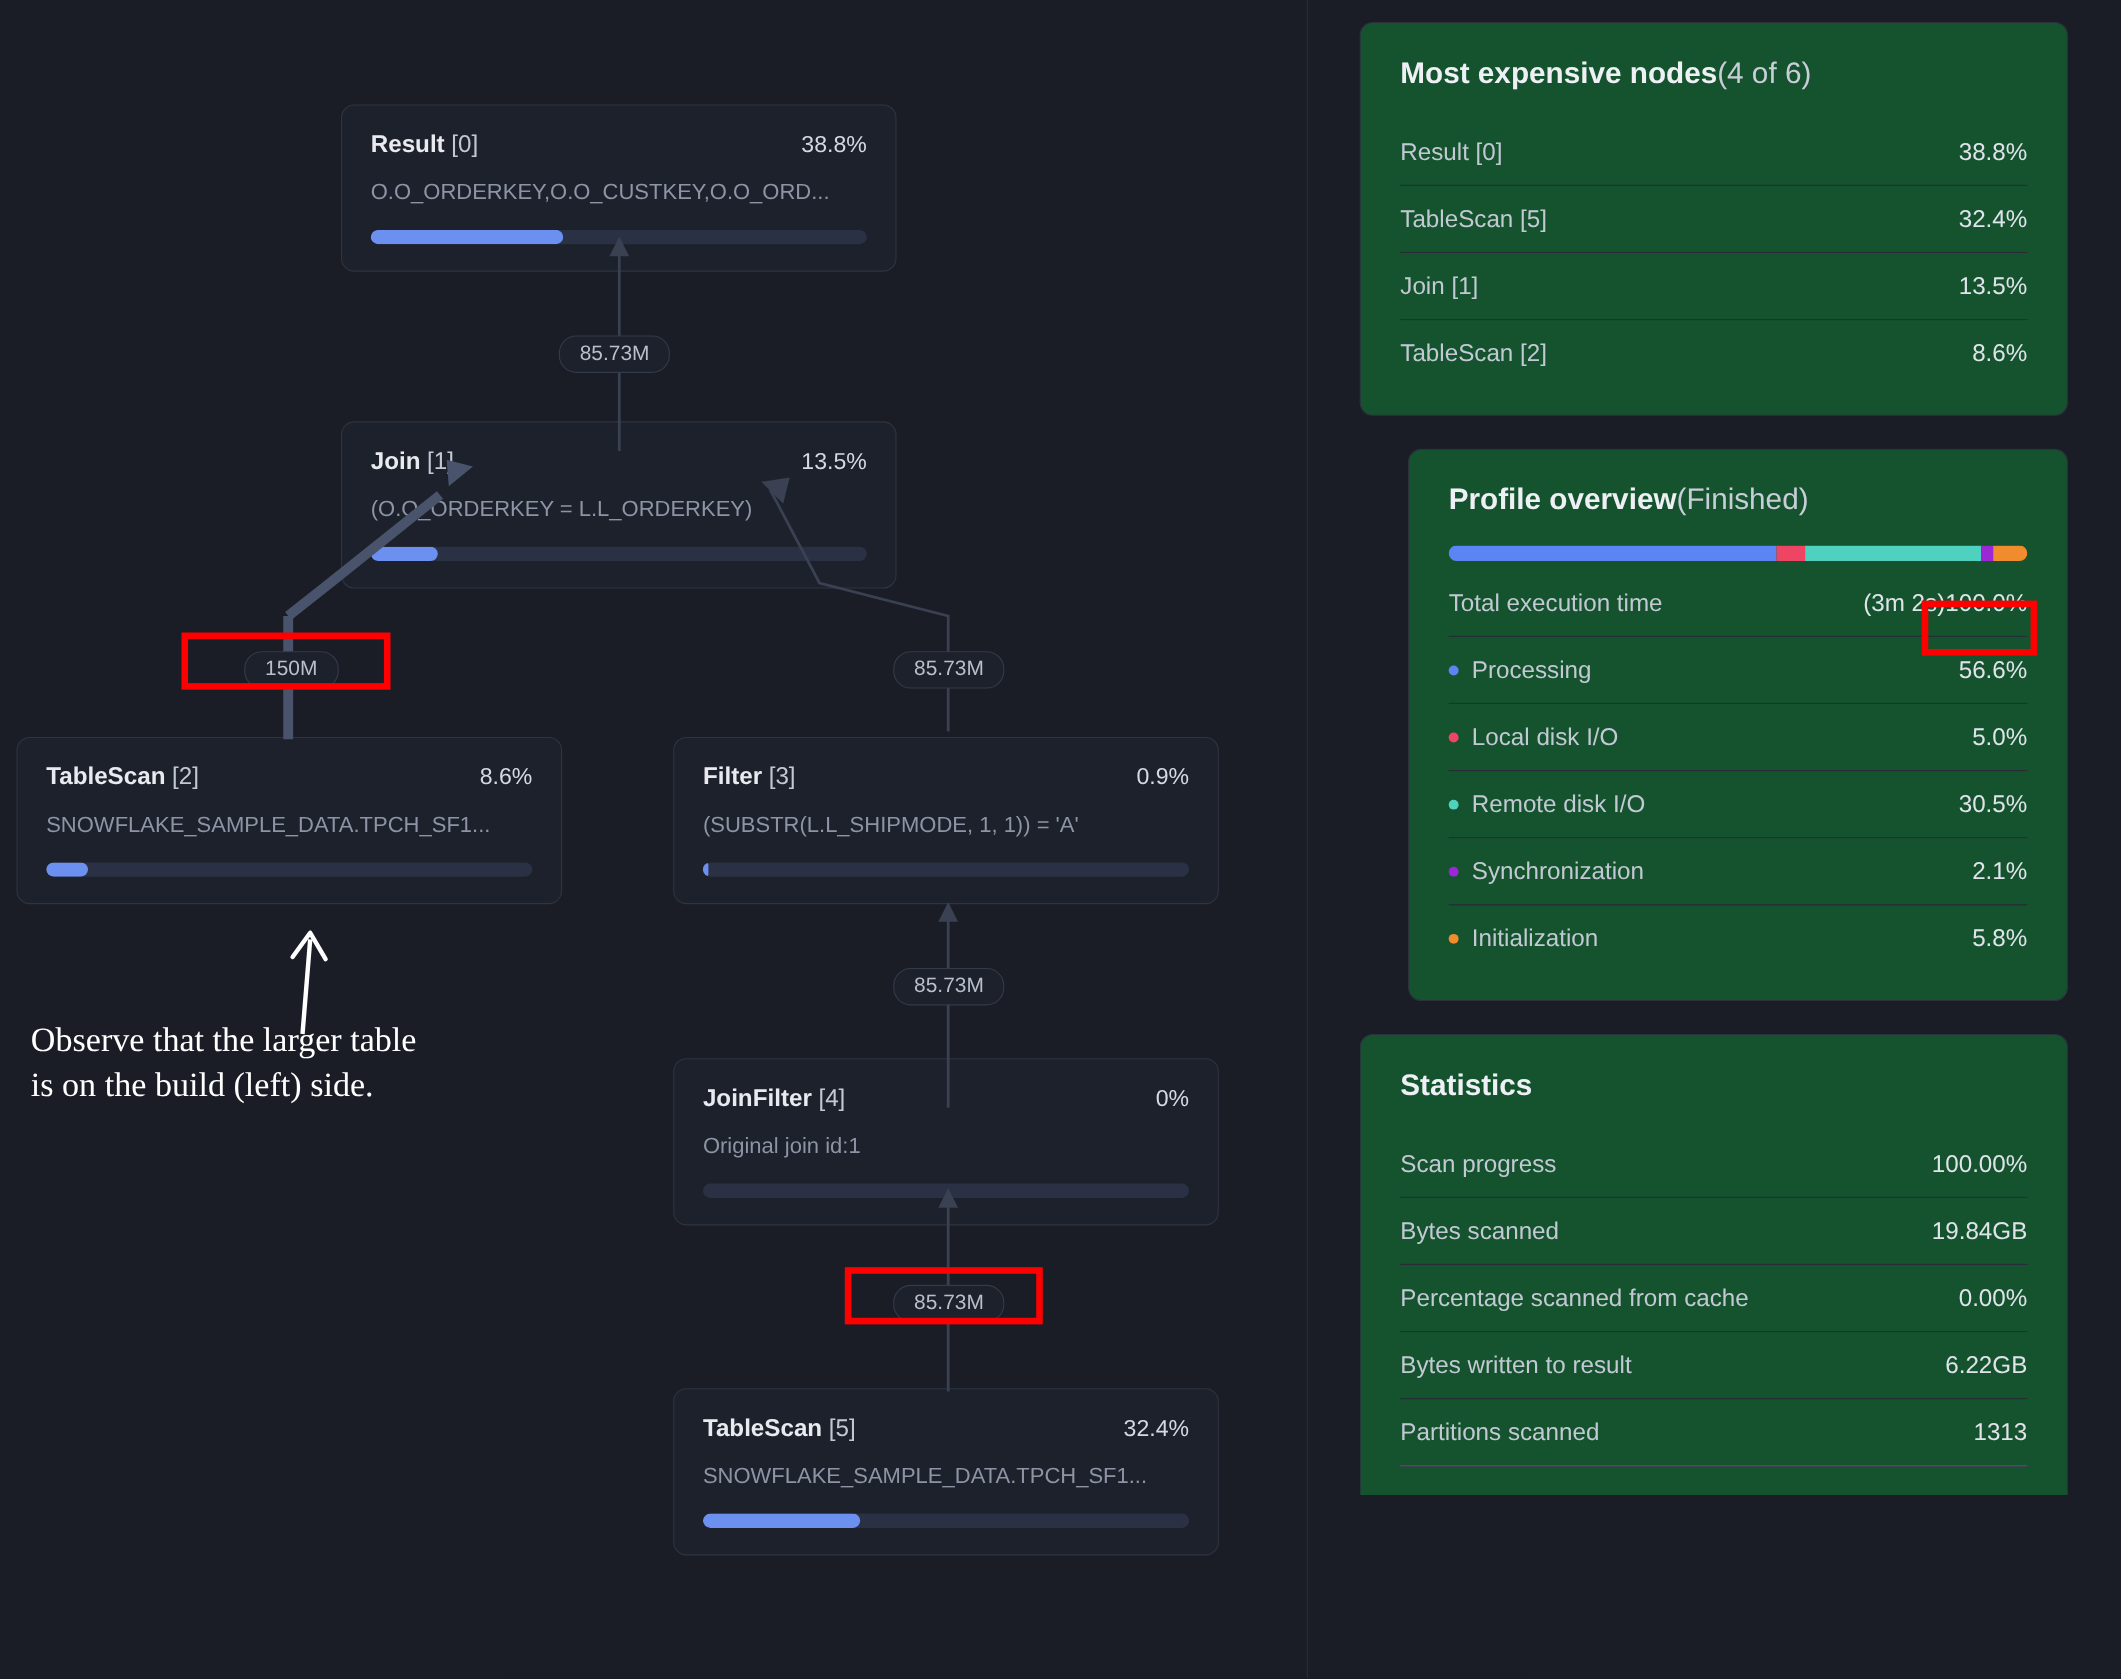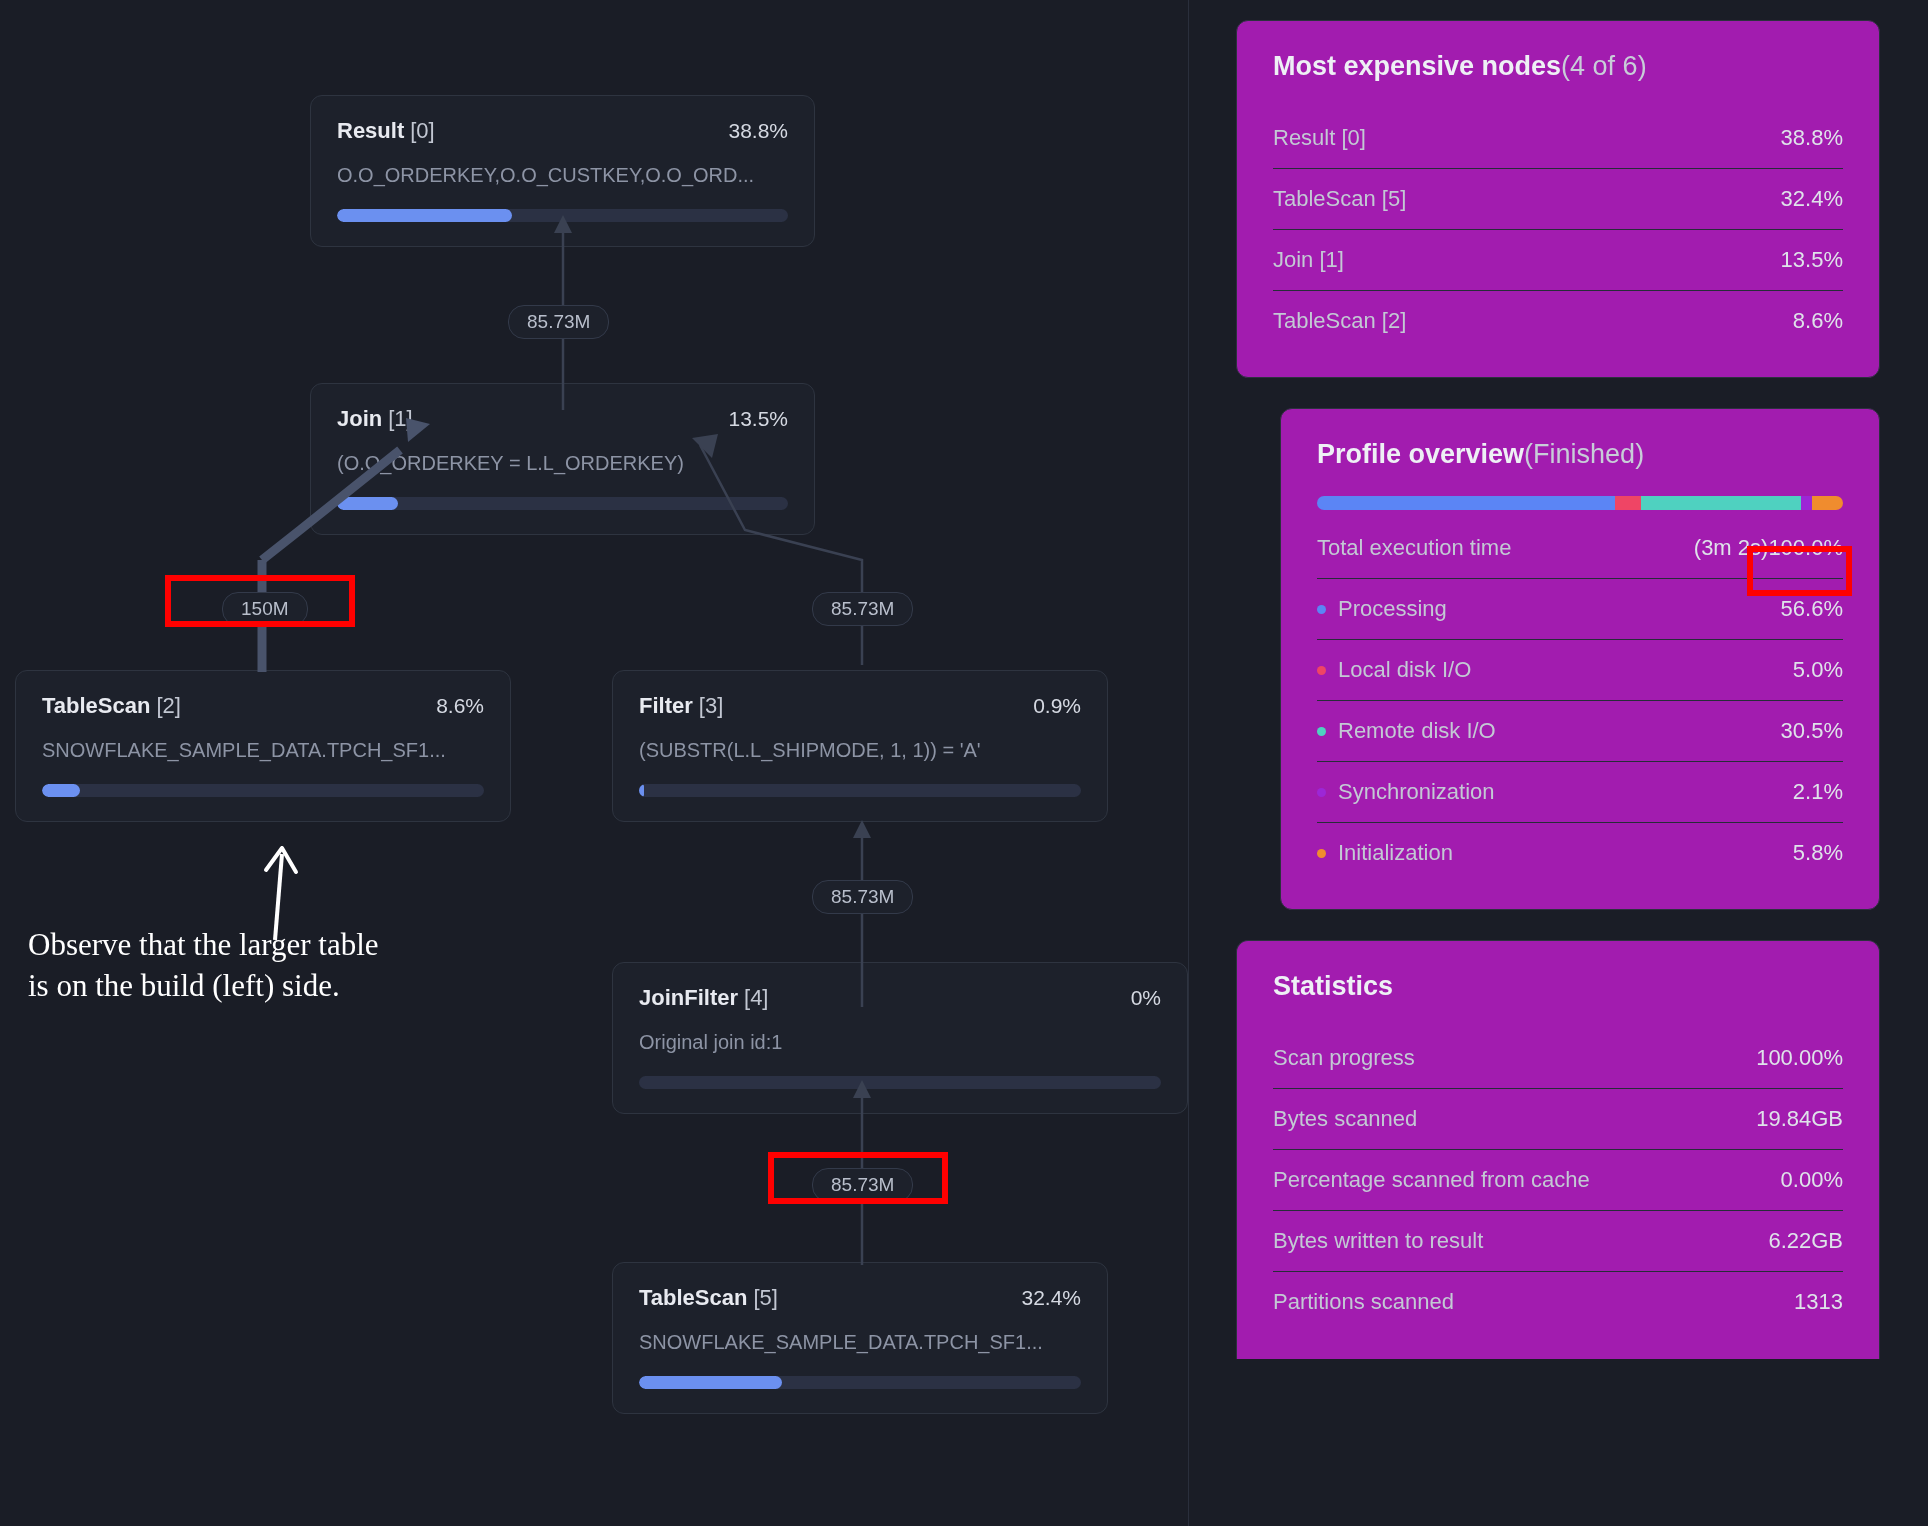--- a/index.html
+++ b/index.html
@@ -127,21 +127,21 @@
   
   .side-pane {
     position: relative;
     width: 740px;
     height: 1526px;
     padding: 20px 48px 0 48px;
     flex: 0 0 740px;
   }
 
   .panel {
-    background: #a21caf;
+    background: #14532d;
     border: 1px solid #2c313e;
     border-radius: 12px;
     padding: 30px 36px 26px 36px;
     margin-bottom: 30px;
   }
   .panel.statistics { border-bottom: none; border-radius: 12px 12px 0 0; }
 
   .panel-title {
     font-size: 27px;
     color: #eef0f5;
@@ -273,21 +273,21 @@
     <svg class="annot-arrow" width="90" height="110" style="left:230px; top:840px;">
       <path d="M45,100 L52,14" stroke="#ffffff" stroke-width="4" fill="none"></path>
       <path d="M52,8 L36,30 M52,8 L66,32" stroke="#ffffff" stroke-width="4" fill="none" stroke-linecap="round"></path>
     </svg>
 
     <div class="annot-text" style="left:28px; top:925px; width:580px;">Observe that the larger table
 is on the build (left) side.</div>
 
     <div class="pill" style="left:812px; top:880px;">85.73M</div>
 
-    <div class="node" style="left:612px; top:962px; width:576px;">
+    <div class="node" style="left:612px; top:962px; width:496px;">
       <div class="node-head">
         <div class="node-title"><span>JoinFilter</span><span class="idx">[4]</span></div>
         <div class="node-pct">0%</div>
       </div>
       <div class="node-sub">Original join id:1</div>
       <div class="node-bar">
           <i style="width:0%"></i>
         </div>
     </div>
 

